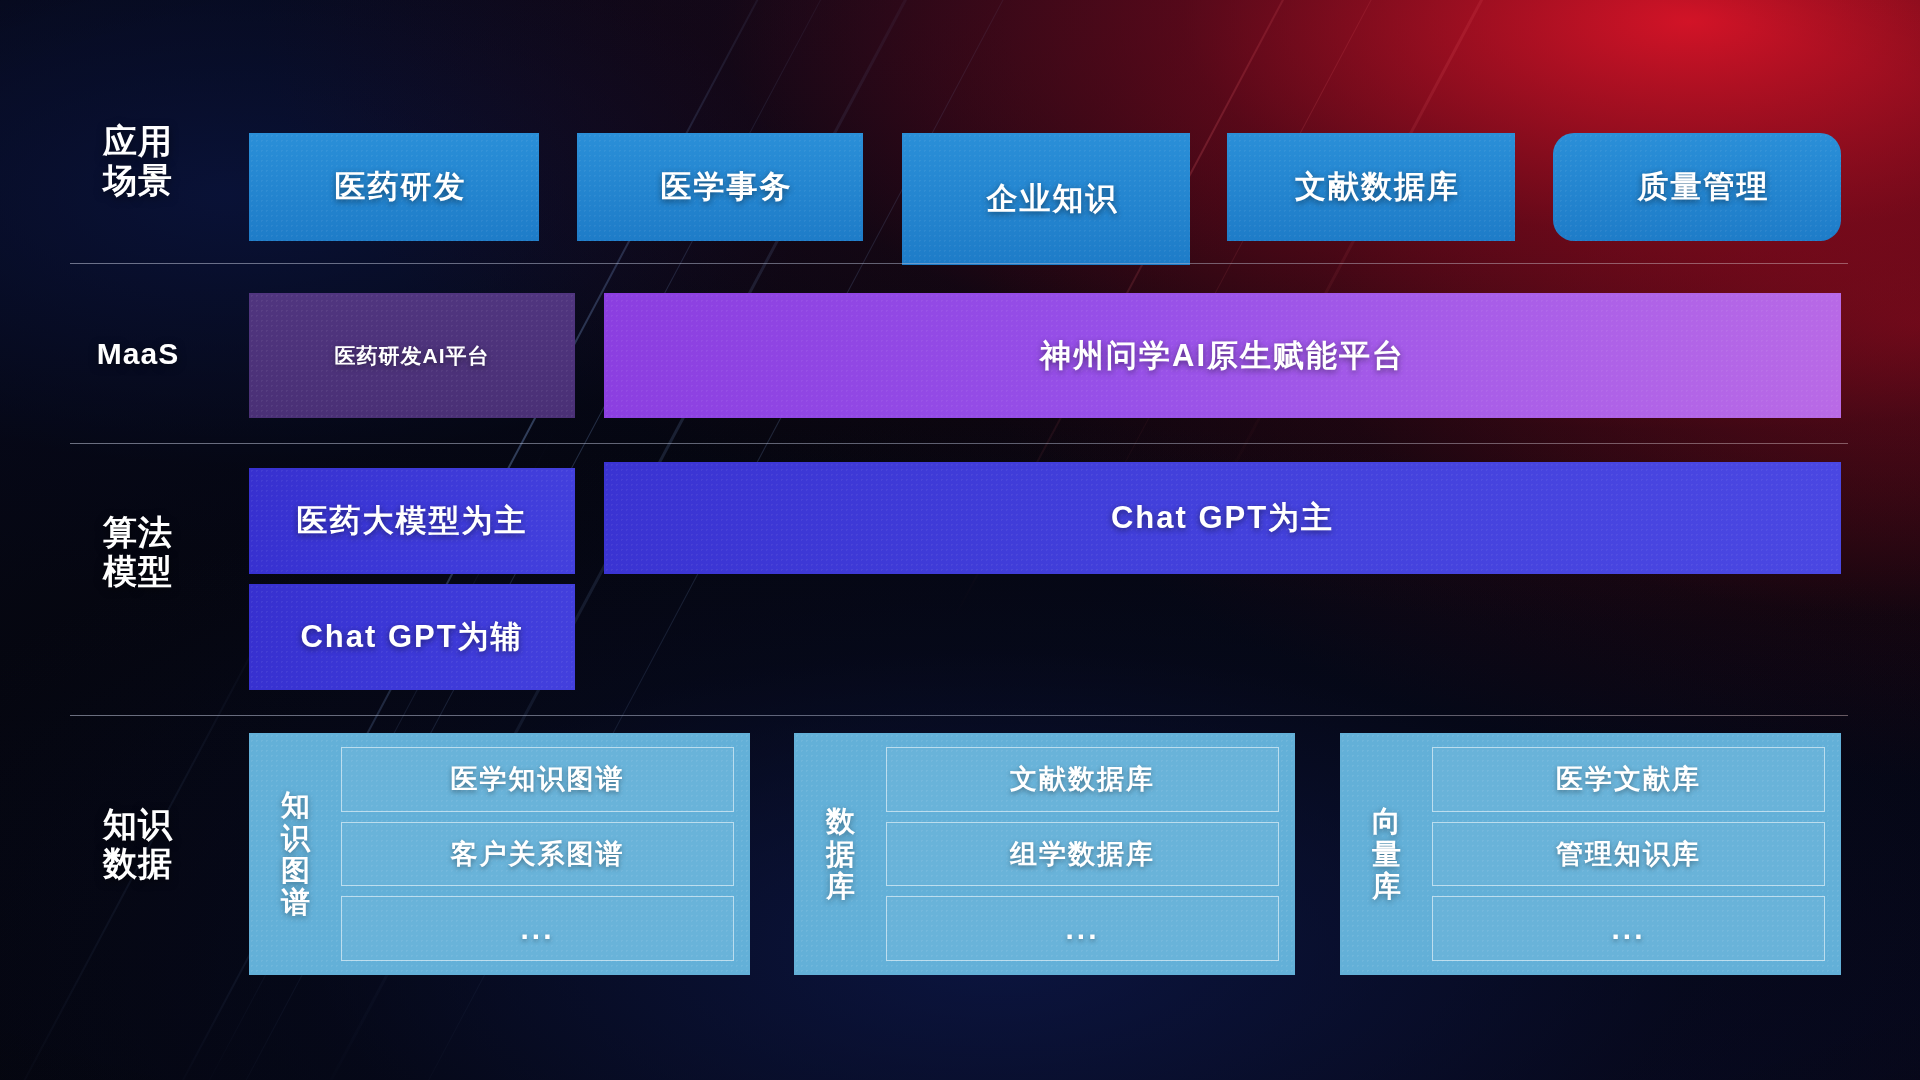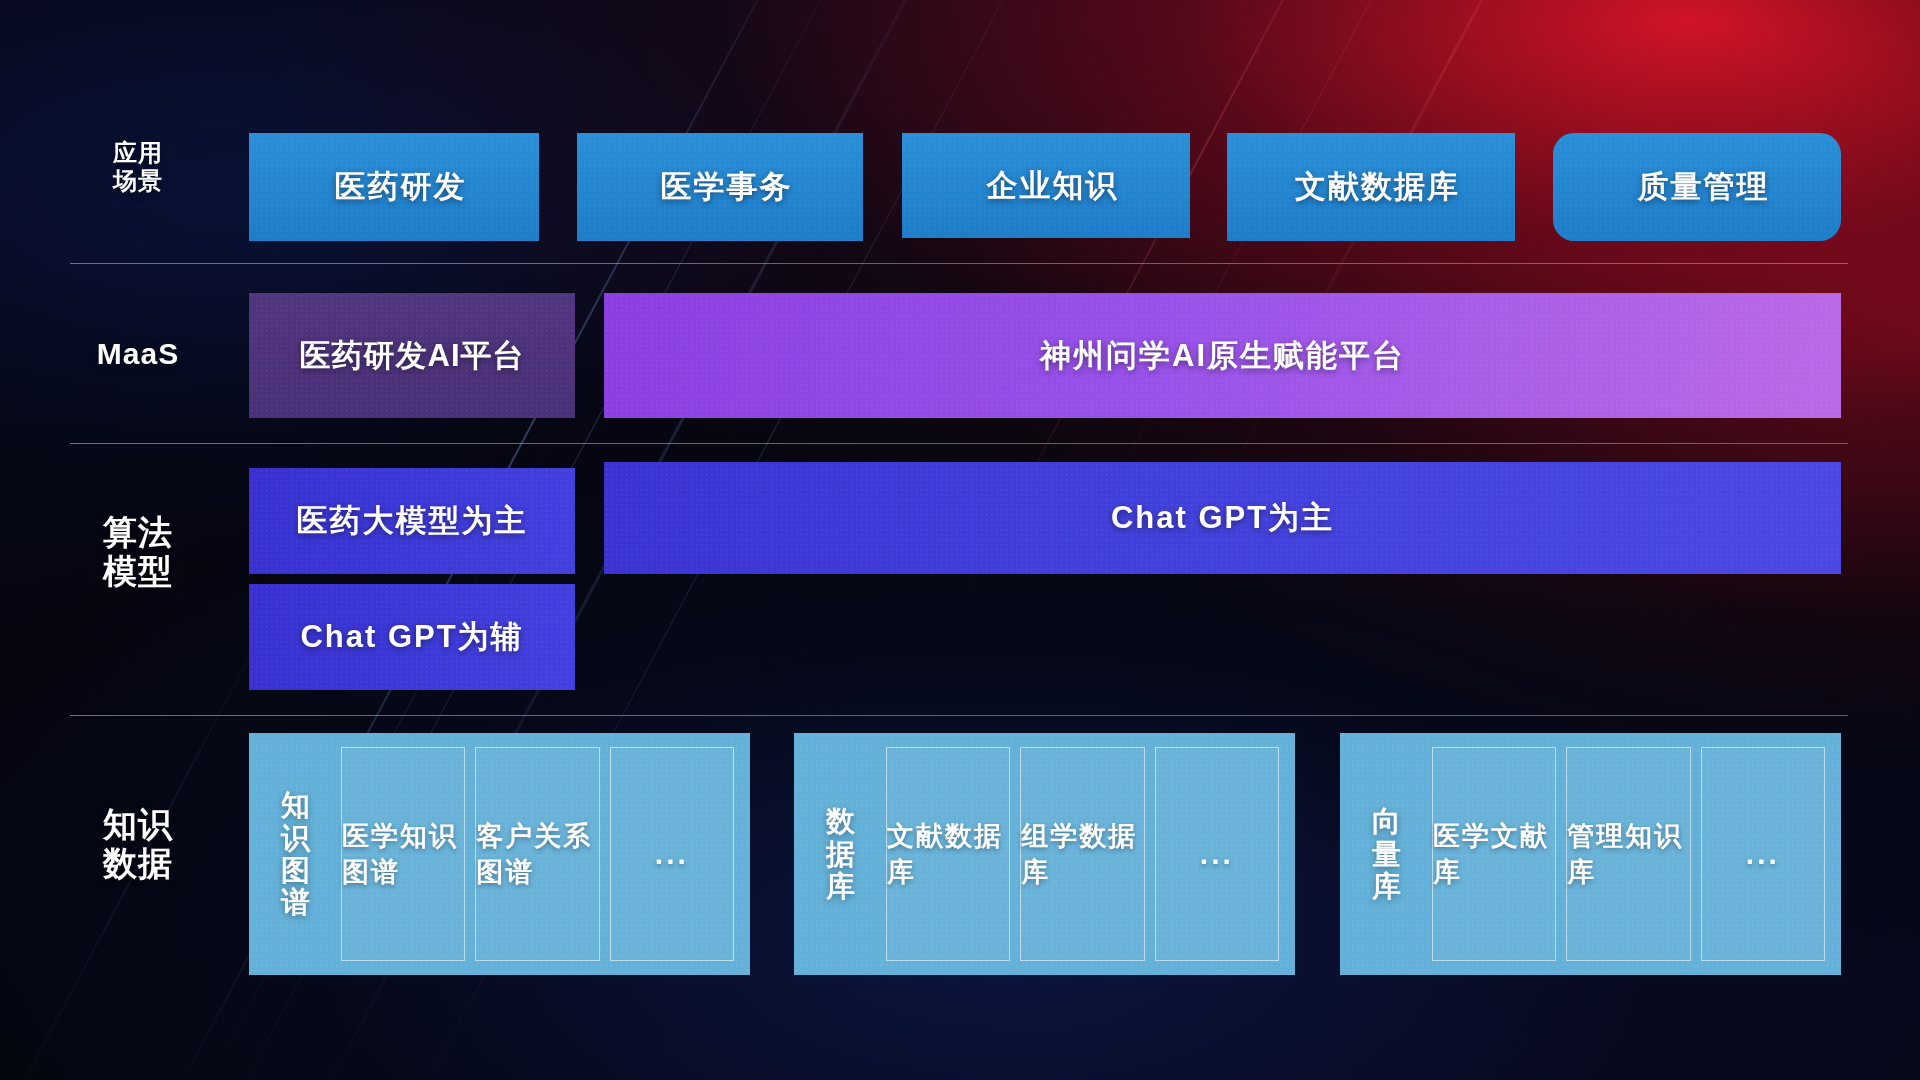--- a/index.html
+++ b/index.html
@@ -63,21 +63,21 @@
   }
   .box::after {
     content:""; position:absolute; inset:0;
     background-image:radial-gradient(rgba(255,255,255,0.10) 1px, rgba(255,255,255,0) 1px);
     background-size:5px 5px;
     opacity:0.55; pointer-events:none;
   }
   .box > span { position:relative; z-index:2; }
 
   .app-box { background:linear-gradient(180deg,#2a8fd8 0%, #1e7cc8 100%); font-size:31px; letter-spacing:2px;padding-left:13px; }
-  .maas-left  { background:linear-gradient(180deg,#50357f 0%, #4a3076 100%); font-size:31px; letter-spacing:1px; }
+  .maas-left  { background:linear-gradient(180deg,#50357f 0%, #4a3076 100%); font-size:21px; letter-spacing:1px; }
   .maas-right { background:linear-gradient(105deg,#8b3ee0 0%, #9750e8 42%, #a85de8 70%, #b96ae6 100%); font-size:31px; letter-spacing:2px; }
   .algo-box   { background:linear-gradient(100deg,#3730cf 0%, #3b37d6 40%, #4340dd 100%); font-size:31px; letter-spacing:2px; }
   .algo-box.wide { background:linear-gradient(100deg,#3a33d2 0%, #4240db 45%, #4a47e2 100%); }
 
   
   .kgroup {
     position:absolute;
     background:#63b0d8;
     display:flex; align-items:stretch;
     padding:14px 16px;
@@ -91,21 +91,21 @@
   .kgroup-title {
     position:relative; z-index:2;
     width:62px; flex:none;
     display:flex; align-items:center; justify-content:center;
     color:#ffffff; font-weight:bold; font-size:29px; line-height:1.12;
     text-align:center; letter-spacing:1px;
     text-shadow:0 2px 6px rgba(0,0,0,0.35);
   }
   .kgroup-items {
     position:relative; z-index:2;
-    flex:1; display:flex; flex-direction:row; justify-content:space-between;
+    flex:1; display:flex; flex-direction:column; justify-content:space-between;
     gap:10px; margin-left:14px;
   }
   .kitem {
     flex:1;
     border:1px solid rgba(255,255,255,0.55);
     display:flex; align-items:center; justify-content:center;
     color:#ffffff; font-weight:bold; font-size:27px; letter-spacing:2px;
     text-shadow:0 2px 5px rgba(0,0,0,0.35);
     background:rgba(255,255,255,0.04);
     min-height:48px;
@@ -126,32 +126,32 @@
     <div class="streak red" style="left:1530px; top:-300px; width:1px; height:1000px; transform:rotate(28deg); opacity:.5;"></div>
     <div class="streak red" style="left:1650px; top:-320px; width:3px; height:950px; transform:rotate(28deg); opacity:.45;"></div>
     <div class="streak" style="left:560px; top:420px; width:1px; height:800px; transform:rotate(28deg); opacity:.35;"></div>
     <div class="streak" style="left:300px; top:560px; width:2px; height:700px; transform:rotate(28deg); opacity:.25;"></div>
   </div>
   <div class="bg-vign"></div>
 </div>
 
 <div id="sheet">
 
-  <div class="row-label" style="left:78px; top:139px; width:120px; font-size:24px;text-align:center;">
+  <div class="row-label" style="left:78px; top:122px; width:120px; font-size:34px;text-align:center;">
     <div>应用</div>
     <div>场景</div>
   </div>
 
   <div class="box app-box" style="left:249px; top:133px; width:290px; height:108px;">
     <span>医药研发</span>
   </div>
   <div class="box app-box" style="left:577px; top:133px; width:286px; height:108px;">
     <span>医学事务</span>
   </div>
-  <div class="box app-box" style="left:902px; top:133px; width:288px; height:105px;">
+  <div class="box app-box" style="left:902px; top:133px; width:288px; height:132px;">
     <span>企业知识</span>
   </div>
   <div class="box app-box" style="left:1227px; top:133px; width:288px; height:108px;">
     <span>文献数据库</span>
   </div>
   <div class="box app-box" style="left:1553px; top:133px; width:288px; height:108px;border-radius:21px;">
     <span>质量管理</span>
   </div>
 
   <div class="divider" style="top:263px;"></div>

